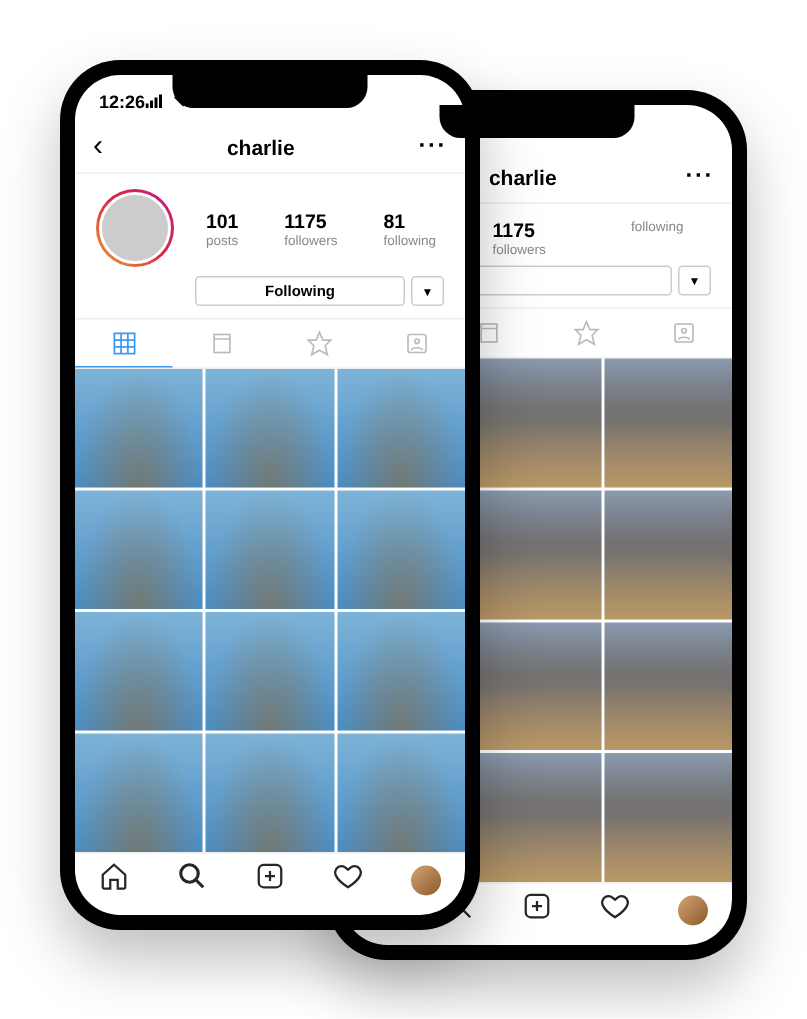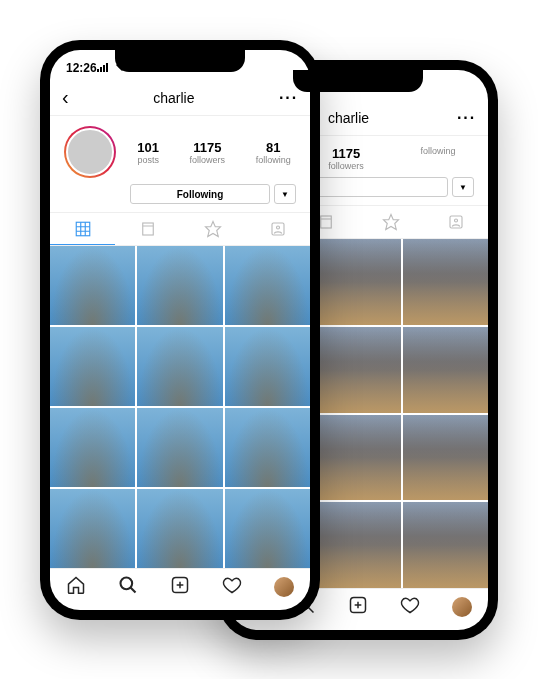--- a/index.html
+++ b/index.html
@@ -60,21 +60,21 @@
 .status-right { display: flex; gap: 4px; align-items: center; }
 
 .header {
   height: 36px;
   display: flex;
   align-items: center;
   justify-content: space-between;
   padding: 0 12px;
   border-bottom: 1px solid #eee;
 }
-.header .title { font-size: 14px; font-weight: 400; }
+.header .title { font-size: 14px; font-weight: 700; }
 .back-btn { font-size: 20px; font-weight: 300; }
 .more-btn { font-size: 16px; font-weight: 700; letter-spacing: 1px; }
 
 .profile-row {
   display: flex;
   align-items: center;
   padding: 10px 14px 6px;
   gap: 16px;
 }
 .avatar {
@@ -86,21 +86,21 @@
   flex-shrink: 0;
 }
 .avatar-inner {
   width: 100%;
   height: 100%;
   border-radius: 50%;
   background: #ccc;
   border: 2px solid #fff;
 }
 .stats { display: flex; gap: 20px; flex: 1; justify-content: space-around; }
-.stat { text-align: center; }
+.stat { }
 .stat-num { font-size: 13px; font-weight: 700; }
 .stat-lbl { font-size: 9px; color: #888; }
 
 .follow-row {
   padding: 0 14px 8px 80px;
   display: flex;
   gap: 4px;
 }
 .follow-btn {
   flex: 1;

